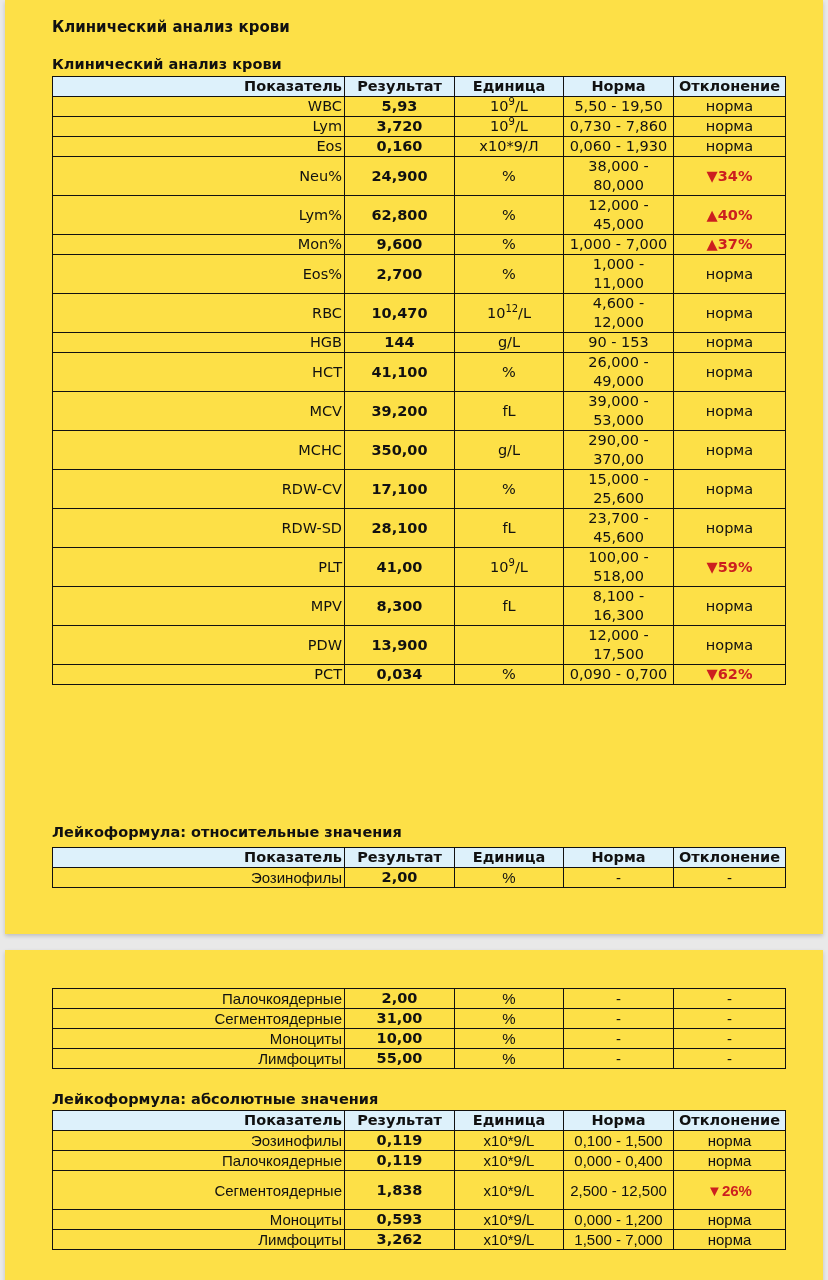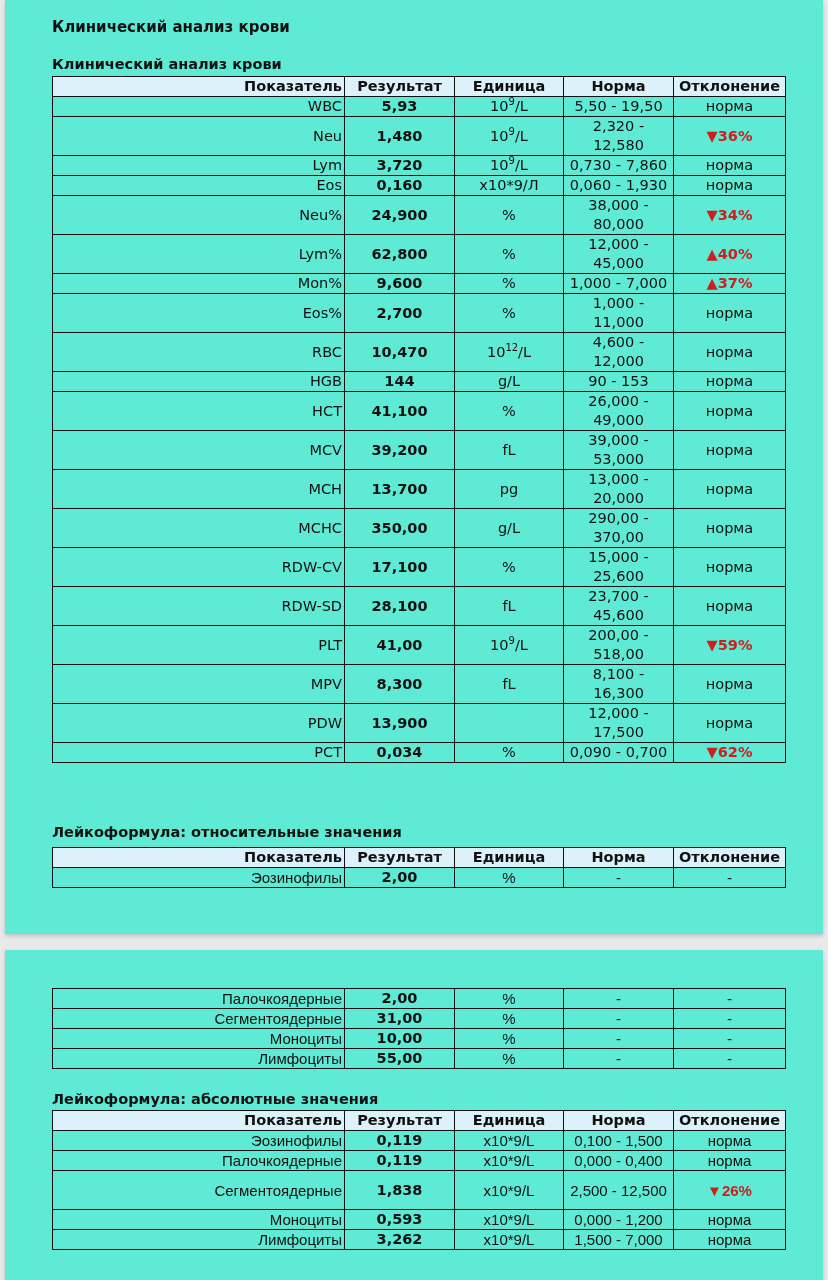--- a/index.html
+++ b/index.html
@@ -1,18 +1,18 @@
 <!DOCTYPE html>
 <html><head>
 <meta charset="utf-8">
 <style>
   html, body { margin:0; padding:0; }
   body { width:828px; height:1280px; background:#e9e9e9; position:relative; overflow:hidden;
          font-family:"DejaVu Sans", sans-serif; color:#111; }
-  .page { position:absolute; left:5px; width:818px; background:#5eead4;
+  .page { position:absolute; left:5px; width:818px; background:#fde047;
           box-shadow:0 2px 4px rgba(0,0,0,0.18); }
   #page1 { top:0; height:934px; }
   #page2 { top:950px; height:340px; }
   .doc-title { position:absolute; left:47px; top:18px; font-weight:bold; font-size:15px; }
   .sec-title { position:absolute; left:47px; font-weight:bold; font-size:14.5px; }
   table { position:absolute; left:47px; border-collapse:collapse; table-layout:fixed; width:733px; }
   col.c1 { width:292px; } col.c2 { width:110px; } col.c3 { width:109px; }
   col.c4 { width:110px; } col.c5 { width:112px; }
   td, th { border:1.6px solid #111; padding:0 2px; font-size:14.5px; line-height:19px; }
   th { background:#ddf1fb; font-weight:bold; height:19px; white-space:nowrap; }
@@ -53,27 +53,20 @@
       </tr>
     </thead>
     <tbody>
         <tr class="short">
           <td class="name">WBC</td>
           <td class="res">5,93</td>
           <td><span>10</span><sup>9</sup><span>/L</span></td>
           <td>5,50 - 19,50</td>
           <td>норма</td>
         </tr>
-        <tr class="tall">
-          <td class="name">Neu</td>
-          <td class="res">1,480</td>
-          <td><span>10</span><sup>9</sup><span>/L</span></td>
-          <td>2,320 - 12,580</td>
-          <td class="dev-bad">▼36%</td>
-        </tr>
         <tr class="short">
           <td class="name">Lym</td>
           <td class="res">3,720</td>
           <td><span>10</span><sup>9</sup><span>/L</span></td>
           <td>0,730 - 7,860</td>
           <td>норма</td>
         </tr>
         <tr class="short">
           <td class="name">Eos</td>
           <td class="res">0,160</td>
@@ -131,27 +124,20 @@
           <td>норма</td>
         </tr>
         <tr class="tall">
           <td class="name">MCV</td>
           <td class="res">39,200</td>
           <td>fL</td>
           <td>39,000 - 53,000</td>
           <td>норма</td>
         </tr>
         <tr class="tall">
-          <td class="name">MCH</td>
-          <td class="res">13,700</td>
-          <td>pg</td>
-          <td>13,000 - 20,000</td>
-          <td>норма</td>
-        </tr>
-        <tr class="tall">
           <td class="name">MCHC</td>
           <td class="res">350,00</td>
           <td>g/L</td>
           <td>290,00 - 370,00</td>
           <td>норма</td>
         </tr>
         <tr class="tall">
           <td class="name">RDW-CV</td>
           <td class="res">17,100</td>
           <td>%</td>
@@ -162,21 +148,21 @@
           <td class="name">RDW-SD</td>
           <td class="res">28,100</td>
           <td>fL</td>
           <td>23,700 - 45,600</td>
           <td>норма</td>
         </tr>
         <tr class="tall">
           <td class="name">PLT</td>
           <td class="res">41,00</td>
           <td><span>10</span><sup>9</sup><span>/L</span></td>
-          <td>200,00 - 518,00</td>
+          <td>100,00 - 518,00</td>
           <td class="dev-bad">▼59%</td>
         </tr>
         <tr class="tall">
           <td class="name">MPV</td>
           <td class="res">8,300</td>
           <td>fL</td>
           <td>8,100 - 16,300</td>
           <td>норма</td>
         </tr>
         <tr class="tall">

